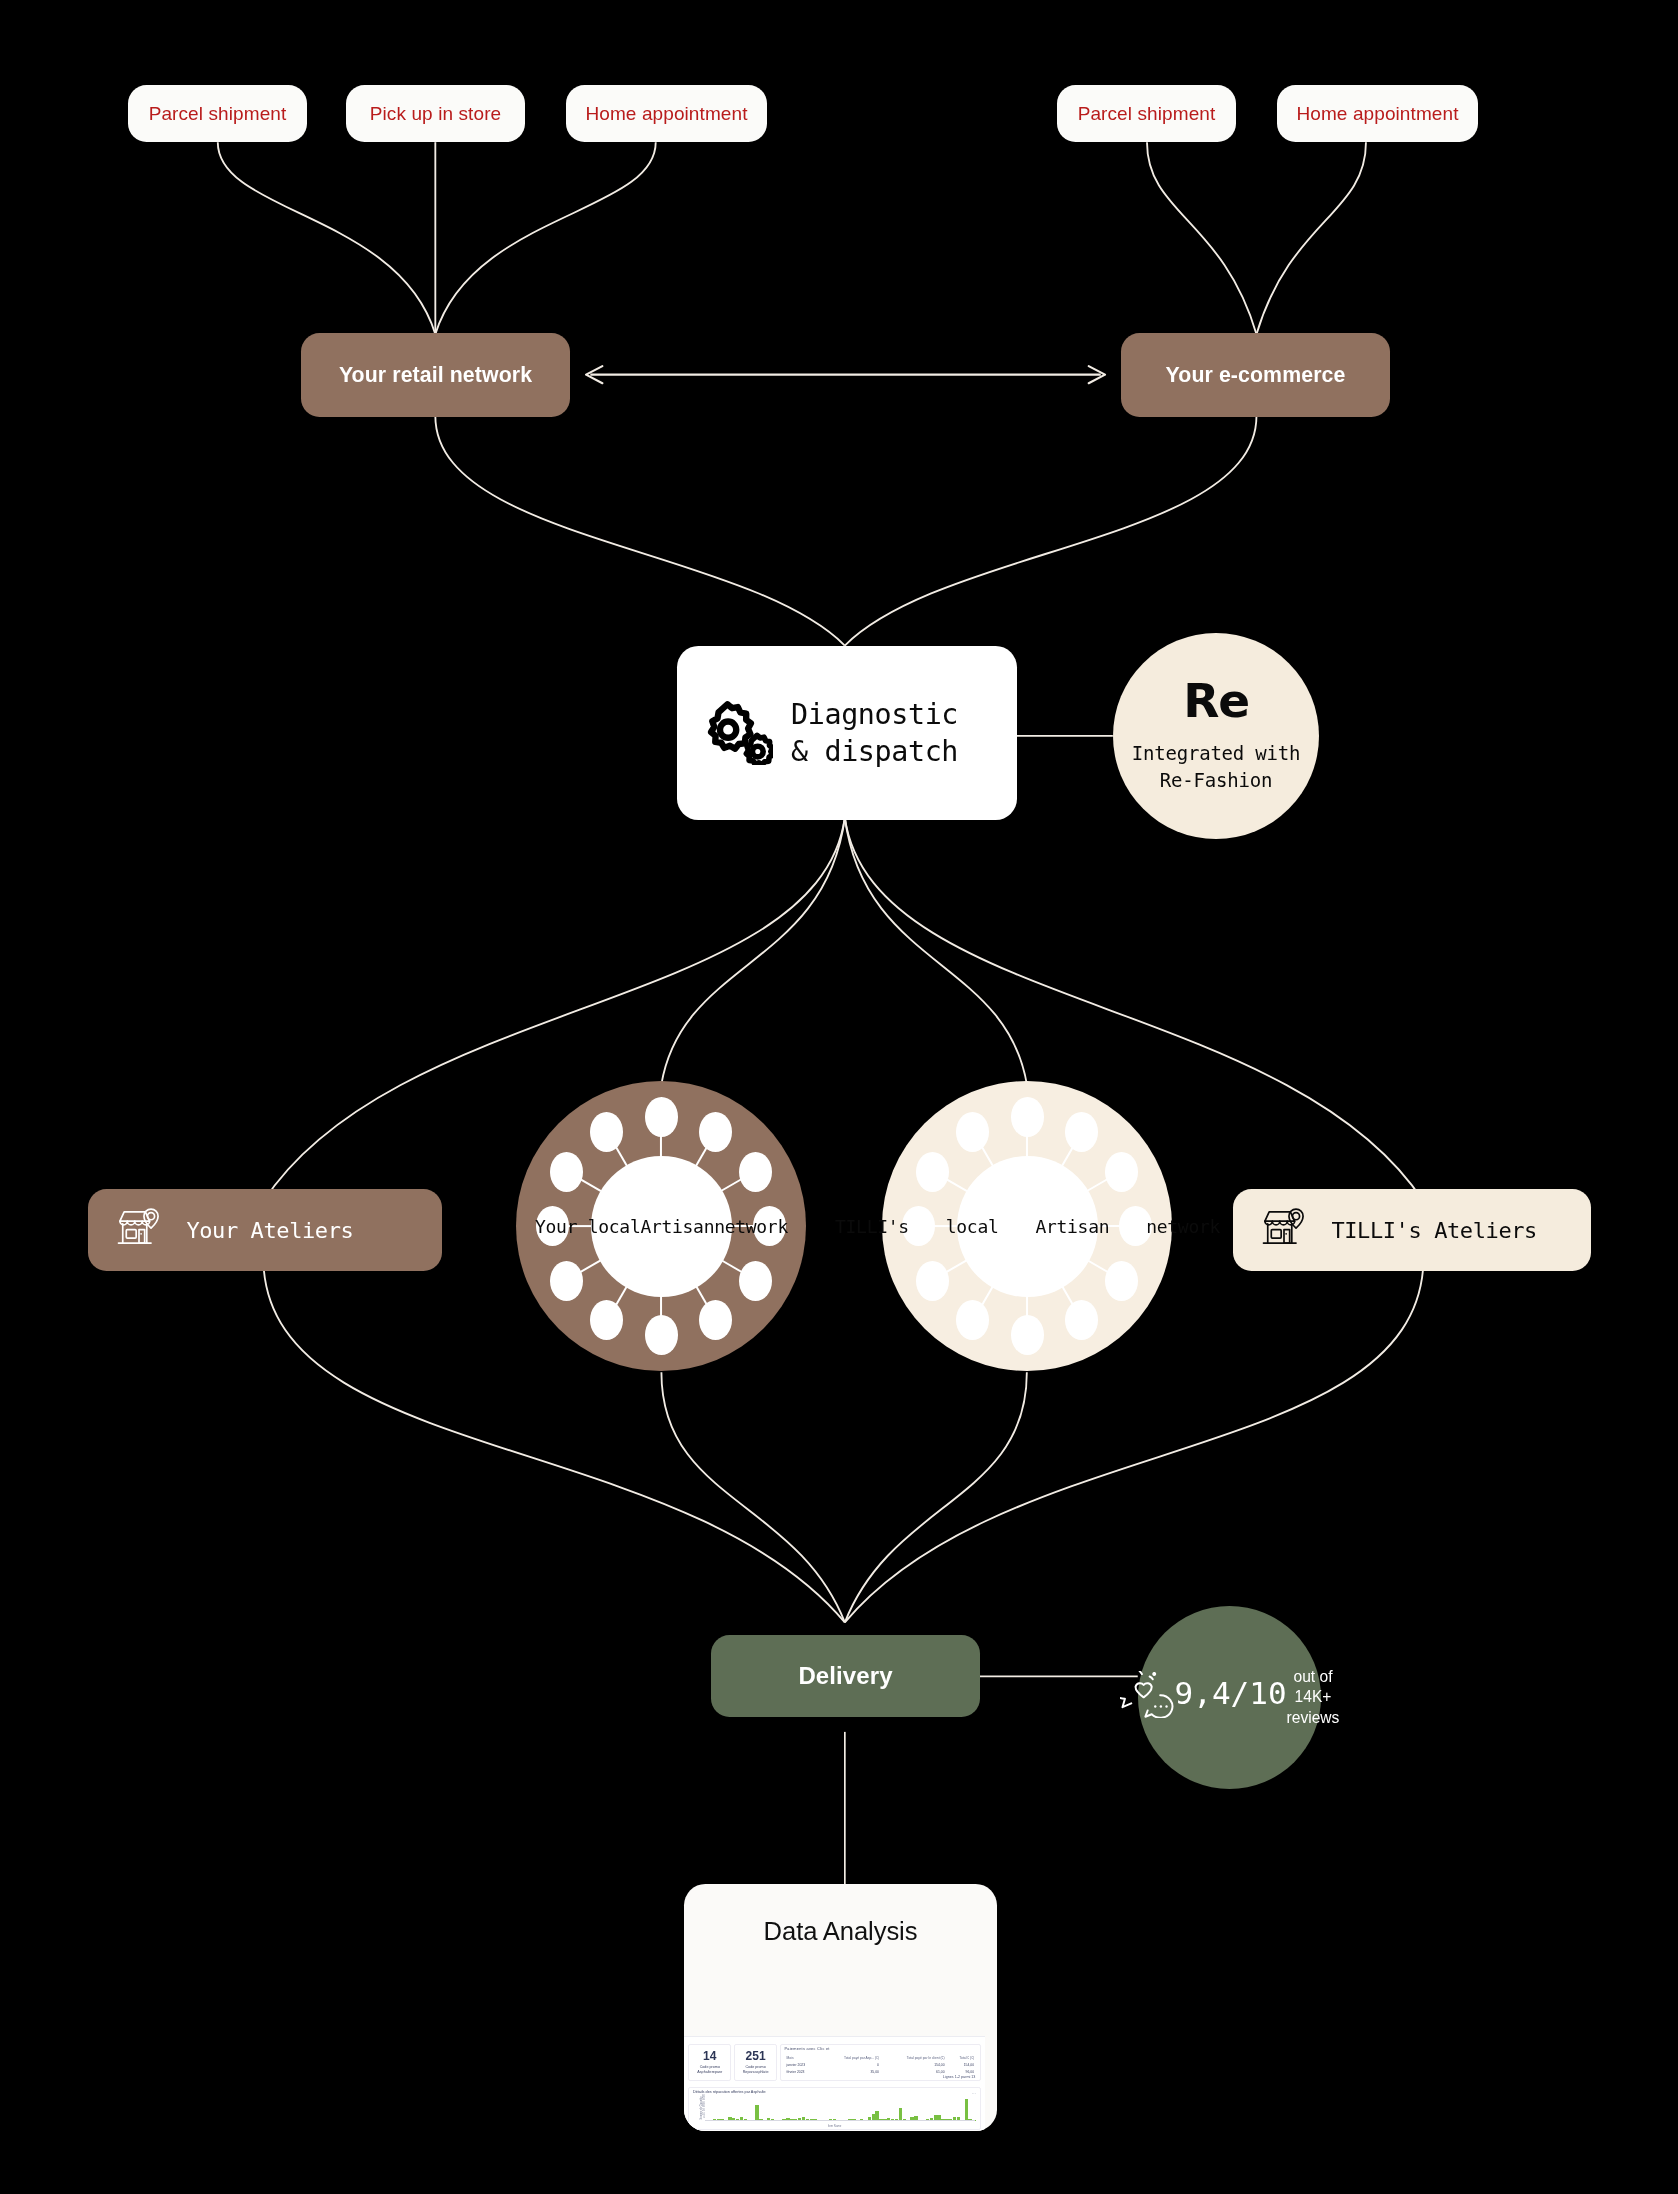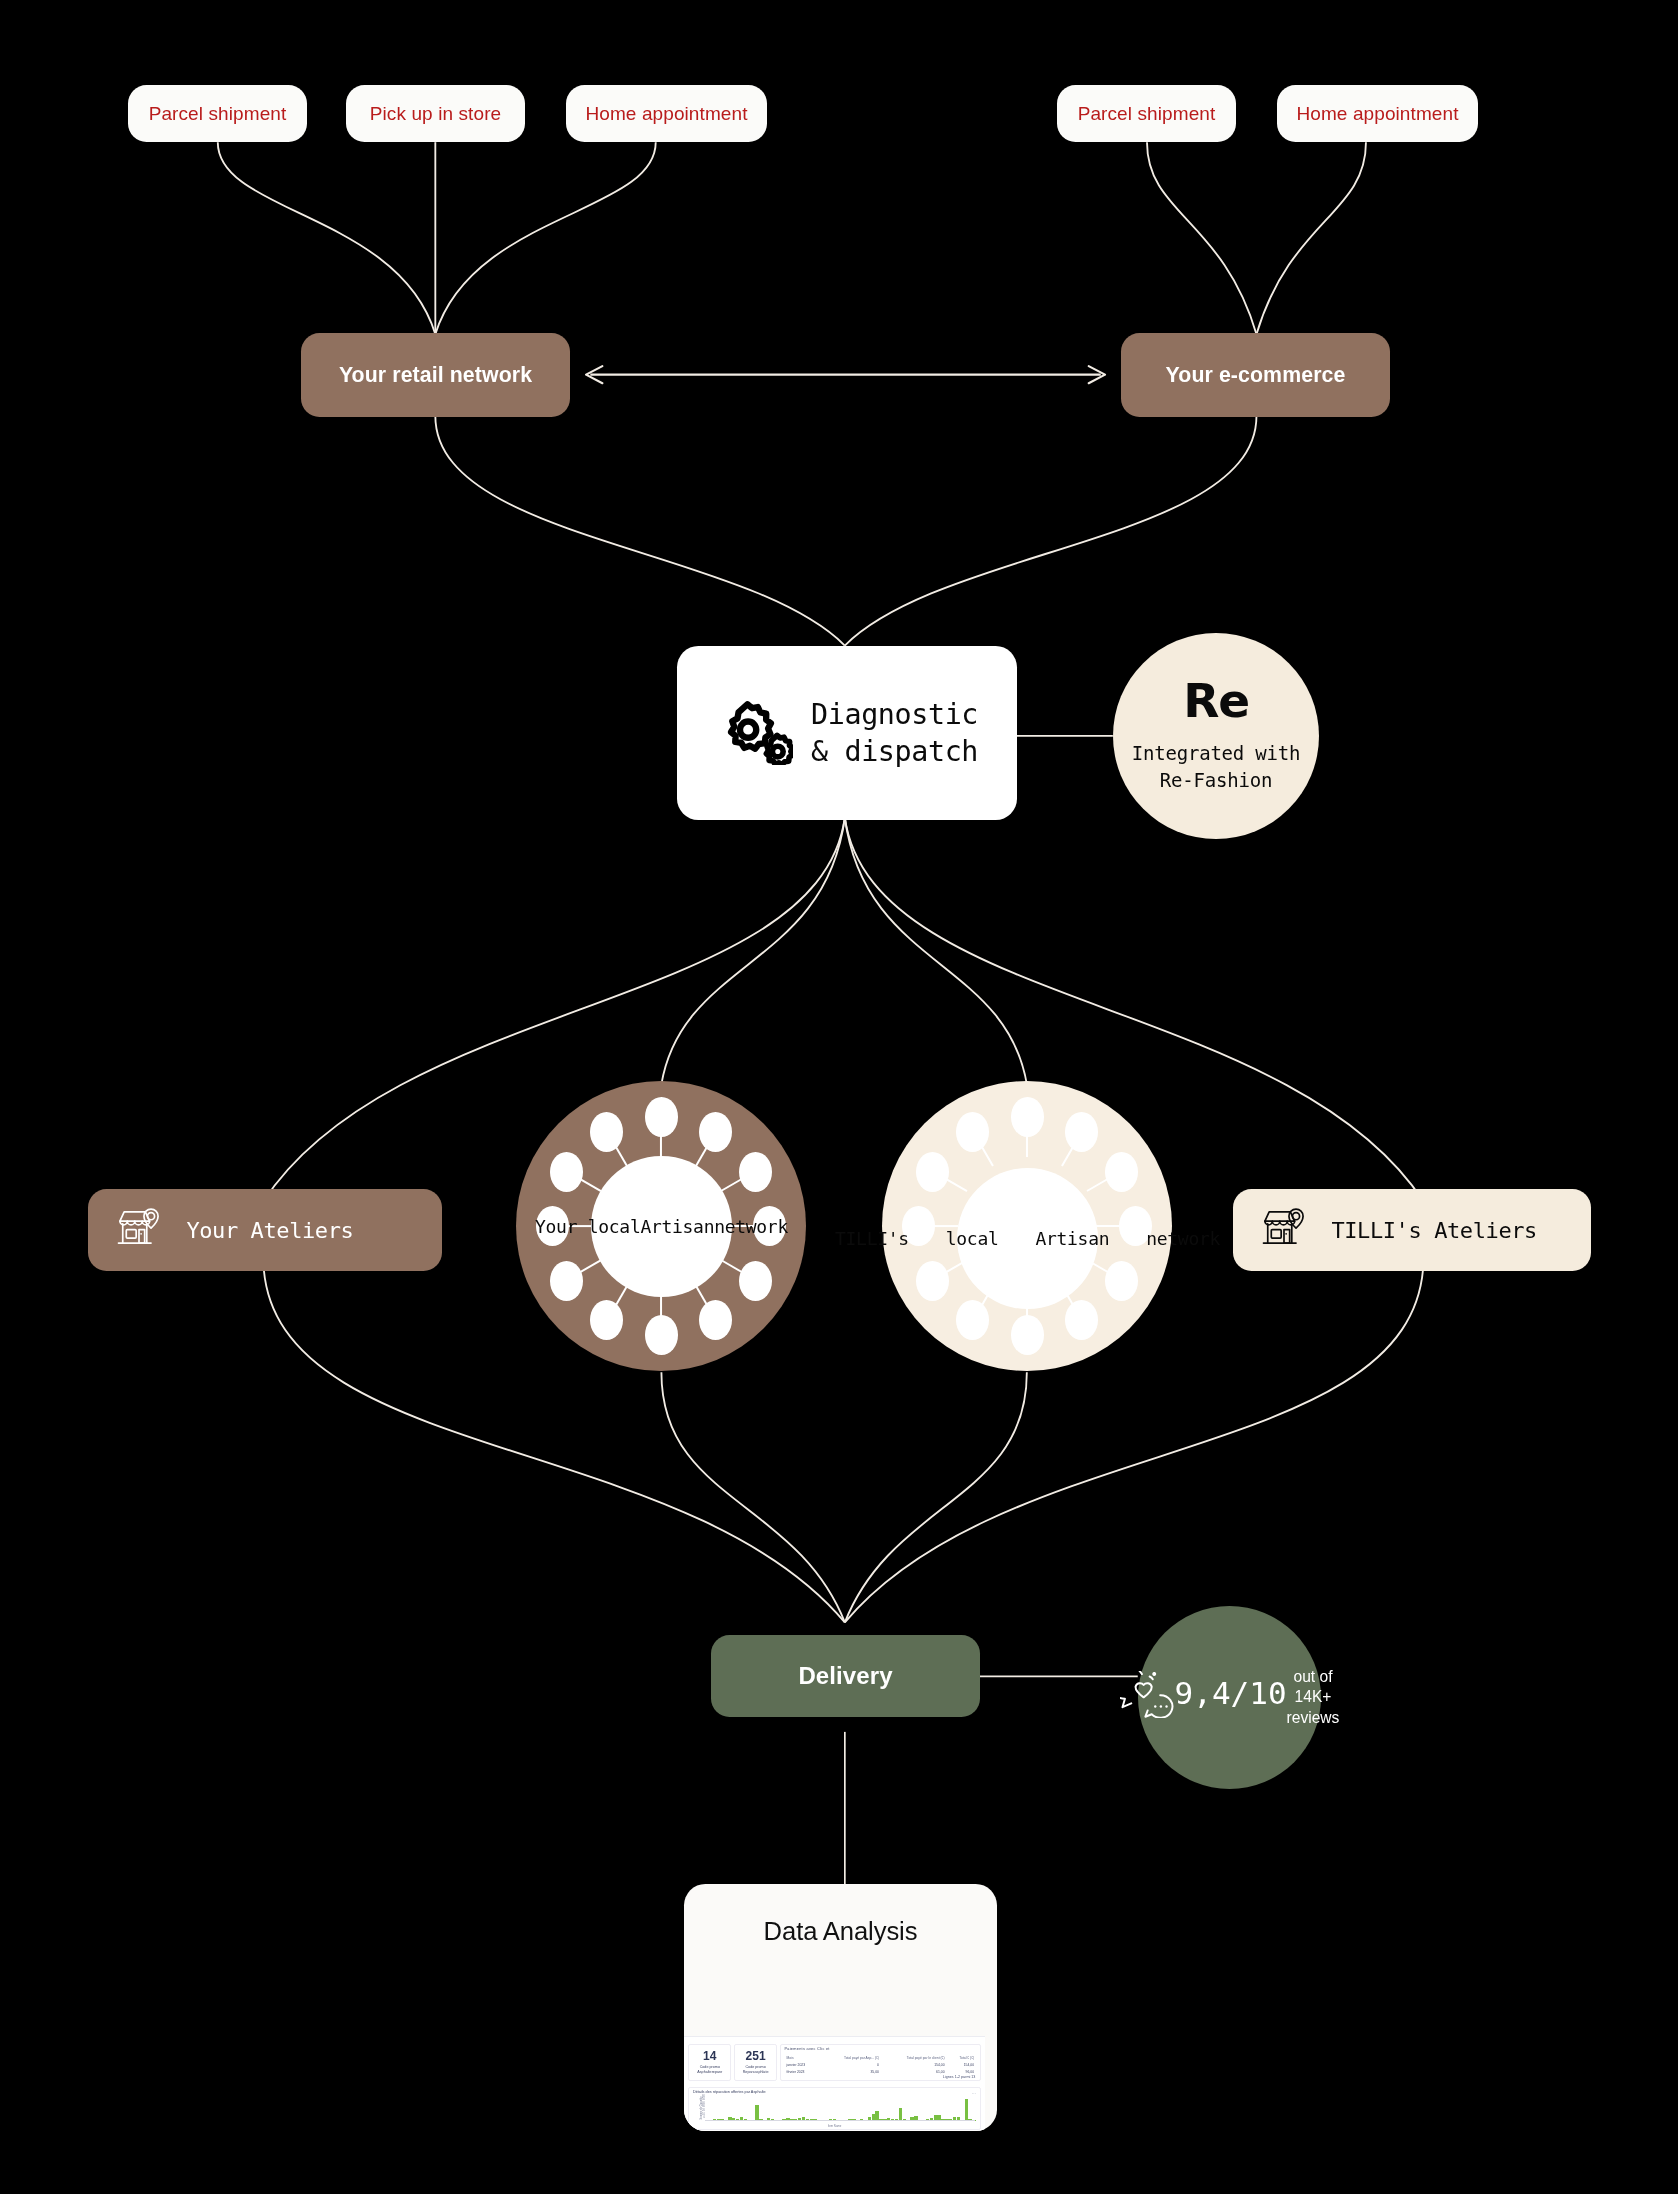--- a/index.html
+++ b/index.html
@@ -21,21 +21,21 @@
   }
 
   .brownbox{
     background:#90715f;color:#ffffff;border-radius:18.5px;
     font-size:21.3px;font-weight:700;letter-spacing:0.1px;
     font-family:"Liberation Sans", sans-serif;white-space:nowrap;
   }
 
   .whitecard{
     background:#ffffff;color:#0b0b0b;border-radius:21.3px;
-    display:flex;align-items:center;justify-content:flex-start;padding-left:20px;
+    display:flex;align-items:center;justify-content:flex-start;
   }
   .dd-icon{margin-left:25.6px;margin-right:18.5px;flex:0 0 auto;display:block;}
   .dd-text{
     font-family:"DejaVu Sans Mono", monospace;
     font-size:28.4px;line-height:1.32;color:#0b0b0b;letter-spacing:-0.4px;white-space:pre;
   }
 
   .circle{border-radius:50%;}
 
   .refashion{
@@ -280,21 +280,21 @@
         <div class="netdot" style="left: 74px; top: 219px; width: 33px; height: 40px;"></div>
         <div class="netspoke" style="left: 85px; top: 178px; width: 24px; transform: rotate(150deg);"></div>
         <div class="netdot" style="left: 34px; top: 180px; width: 33px; height: 40px;"></div>
         <div class="netspoke" style="left: 76px; top: 144px; width: 24px; transform: rotate(180deg);"></div>
         <div class="netdot" style="left: 20px; top: 125px; width: 33px; height: 40px;"></div>
         <div class="netspoke" style="left: 85px; top: 109px; width: 24px; transform: rotate(210deg);"></div>
         <div class="netdot" style="left: 34px; top: 71px; width: 33px; height: 40px;"></div>
         <div class="netspoke" style="left: 111px; top: 84px; width: 24px; transform: rotate(240deg);"></div>
         <div class="netdot" style="left: 74px; top: 31px; width: 33px; height: 40px;"></div>
       </div>
-    <div class="nethub" style="left:75px;top:87px;width:141px;height:141px;gap:37px;"><span>TILLI's</span>
+    <div class="nethub" style="left:75px;top:75px;width:141px;height:141px;gap:37px;"><span>TILLI's</span>
 <span>local</span>
 <span>Artisan</span>
 <span>network</span></div>
   </div>
 
   <div class="node atelier light" style="left:1233px;top:1189px;width:358px;height:82px;">
     <span class="shop">
       <svg width="46" height="41" viewBox="0 0 64 58" aria-hidden="true">
         <g fill="none" stroke="#0b0b0b" stroke-width="2.4" stroke-linejoin="round" stroke-linecap="round">
           <path d="M5 20 L11 7 H41 L47 20 Z"></path>

